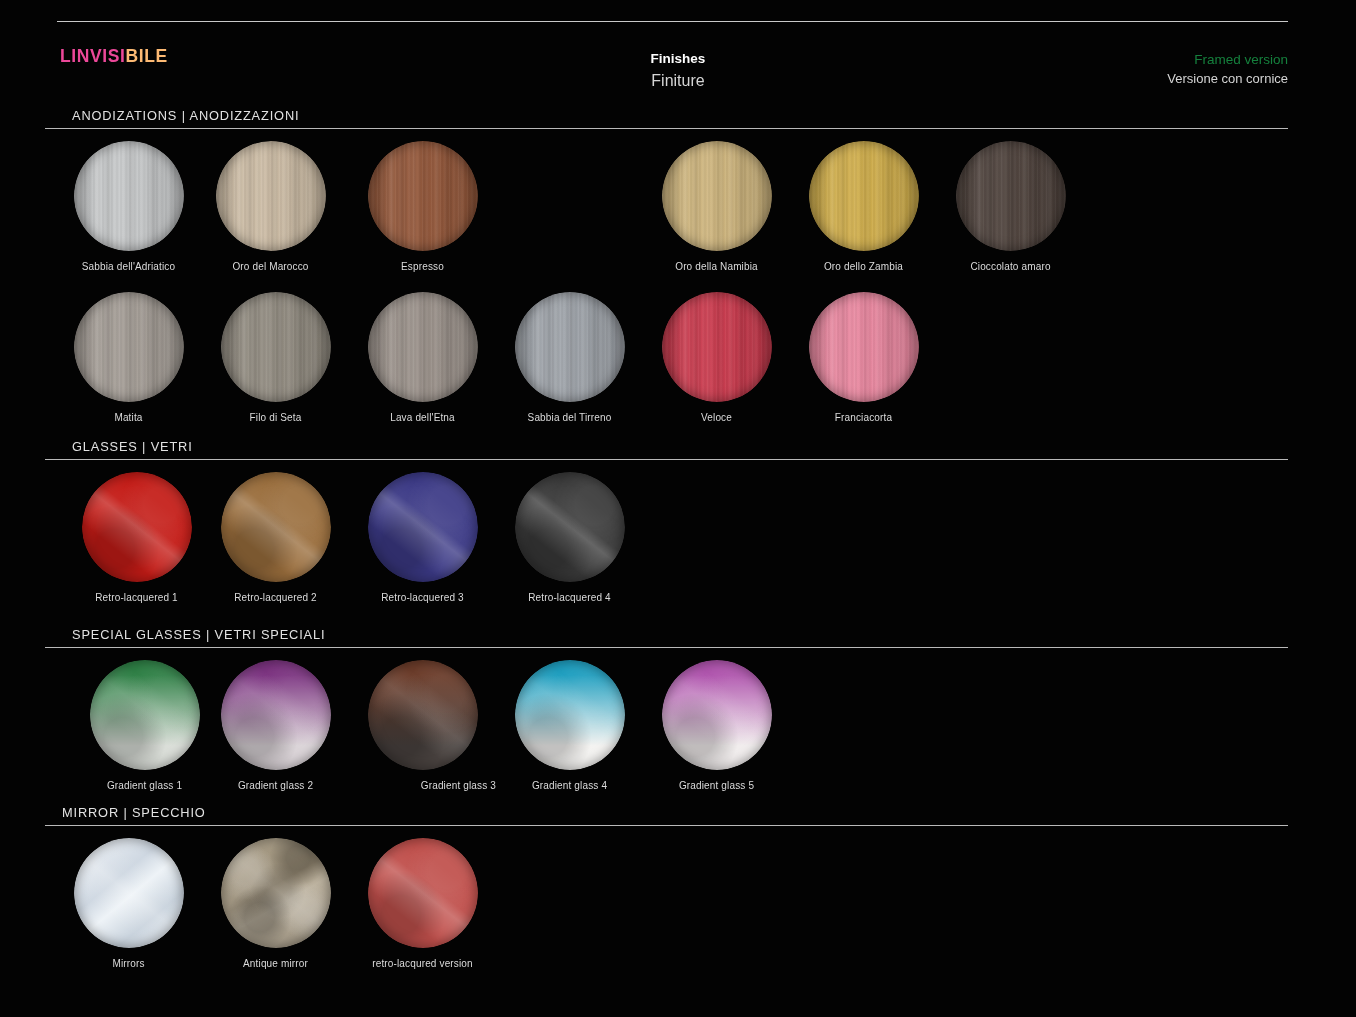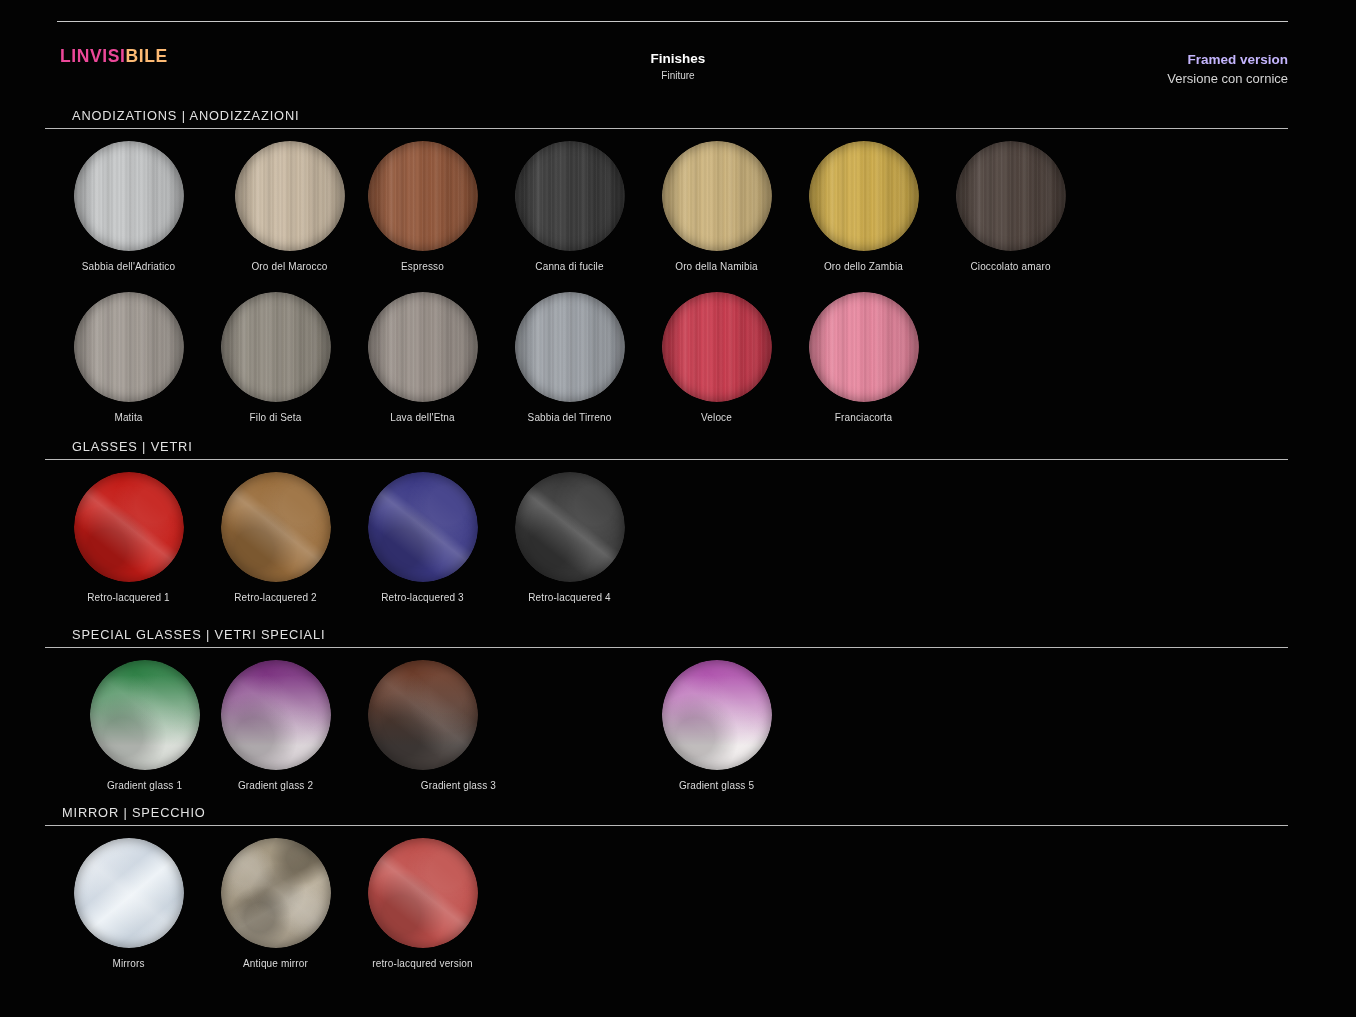--- a/index.html
+++ b/index.html
@@ -49,30 +49,30 @@
 
   .center-head {
     position: absolute;
     left: 0;
     top: 49px;
     width: 1356px;
     text-align: center;
     line-height: 1.45;
   }
   .center-head .l1 { font-size: 13.5px; font-weight: 700; color: #ffffff; }
-  .center-head .l2 { font-size: 10px; font-weight: 400; color: #d5d5d5; text-align: center; }
+  .center-head .l2 { font-size: 16px; font-weight: 400; color: #d5d5d5; text-align: center; }
 
   .right-head {
     position: absolute;
     right: 68px;
     top: 50px;
     text-align: right;
     line-height: 1.45;
   }
-  .right-head .l1 { font-size: 13.5px; font-weight: 700; color: #c4b5fd; }
+  .right-head .l1 { font-size: 13.5px; font-weight: 400; color: #15803d; }
   .right-head .l2 { font-size: 13px; font-weight: 400; color: #d5d5d5; }
 
   
   .section { position: absolute; left: 0; width: 1356px; }
 
   .section-title {
     font-size: 12.8px;
     letter-spacing: 0.85px;
     color: #e2e2e2;
     font-weight: 400;
@@ -248,49 +248,39 @@
           <div class="swatch" style="left: 0px;">
             <div class="disc">
               <div class="tex" style="background: rgb(198, 200, 201);"></div>
               <div class="grain"></div>
               <div class="grain2"></div>
               <div class="shade-v"></div>
               <div class="vign"></div>
             </div>
             <div class="label">Sabbia dell'Adriatico</div>
           </div>
-          <div class="swatch" style="left: 161px;">
+          <div class="swatch" style="left: 142px;">
             <div class="disc">
               <div class="tex" style="background: rgb(203, 187, 164);"></div>
               <div class="grain"></div>
               <div class="grain2"></div>
               <div class="shade-v"></div>
               <div class="vign"></div>
             </div>
             <div class="label">Oro del Marocco</div>
           </div>
           <div class="swatch" style="left: 294px;">
             <div class="disc">
               <div class="tex" style="background: rgb(147, 87, 58);"></div>
               <div class="grain"></div>
               <div class="grain2"></div>
               <div class="shade-v"></div>
               <div class="vign"></div>
             </div>
             <div class="label">Espresso</div>
-          </div>
-          <div class="swatch" style="left: 441px;">
-            <div class="disc">
-              <div class="tex" style="background: rgb(57, 57, 57);"></div>
-              <div class="grain"></div>
-              <div class="grain2"></div>
-              <div class="shade-v"></div>
-              <div class="vign"></div>
-            </div>
-            <div class="label">Canna di fucile</div>
           </div>
           <div class="swatch" style="left: 588px;">
             <div class="disc">
               <div class="tex" style="background: rgb(205, 180, 125);"></div>
               <div class="grain"></div>
               <div class="grain2"></div>
               <div class="shade-v"></div>
               <div class="vign"></div>
             </div>
             <div class="label">Oro della Namibia</div>
@@ -376,21 +366,21 @@
               <div class="vign"></div>
             </div>
             <div class="label">Franciacorta</div>
           </div>
         </div>
       </div>
       <div class="section" style="top: 439px;">
         <div class="section-title">GLASSES | VETRI</div>
         <div class="section-rule"></div>
         <div class="row">
-          <div class="swatch" style="left: 0px;">
+          <div class="swatch" style="left: 8px;">
             <div class="disc">
               <div class="tex" style="background: rgb(196, 28, 23);"></div>
               <div class="cloud"></div>
               <div class="gloss"></div>
               <div class="vign"></div>
             </div>
             <div class="label">Retro-lacquered 1</div>
           </div>
           <div class="swatch" style="left: 147px;">
             <div class="disc">
@@ -445,20 +435,29 @@
           </div>
           <div class="swatch" style="left: 294px; text-align: right;">
             <div class="disc">
               <div class="tex" style="background: linear-gradient(rgb(107, 60, 42) 0%, rgb(107, 60, 42) 14%, rgb(74, 67, 64) 78%, rgb(74, 67, 64) 100%);"></div>
               <div class="cloud"></div>
               <div class="gloss-soft"></div>
               <div class="vign"></div>
             </div>
             <div class="label">Gradient glass 3</div>
           </div>
+          <div class="swatch" style="left: 441px;">
+            <div class="disc">
+              <div class="tex" style="background: linear-gradient(rgb(31, 159, 192) 0%, rgb(31, 159, 192) 14%, rgb(243, 242, 240) 78%, rgb(243, 242, 240) 100%);"></div>
+              <div class="cloud"></div>
+              <div class="gloss-soft"></div>
+              <div class="vign"></div>
+            </div>
+            <div class="label">Gradient glass 4</div>
+          </div>
           <div class="swatch" style="left: 588px;">
             <div class="disc">
               <div class="tex" style="background: linear-gradient(rgb(176, 85, 174) 0%, rgb(176, 85, 174) 14%, rgb(240, 236, 236) 78%, rgb(240, 236, 236) 100%);"></div>
               <div class="cloud"></div>
               <div class="gloss-soft"></div>
               <div class="vign"></div>
             </div>
             <div class="label">Gradient glass 5</div>
           </div>
         </div>

